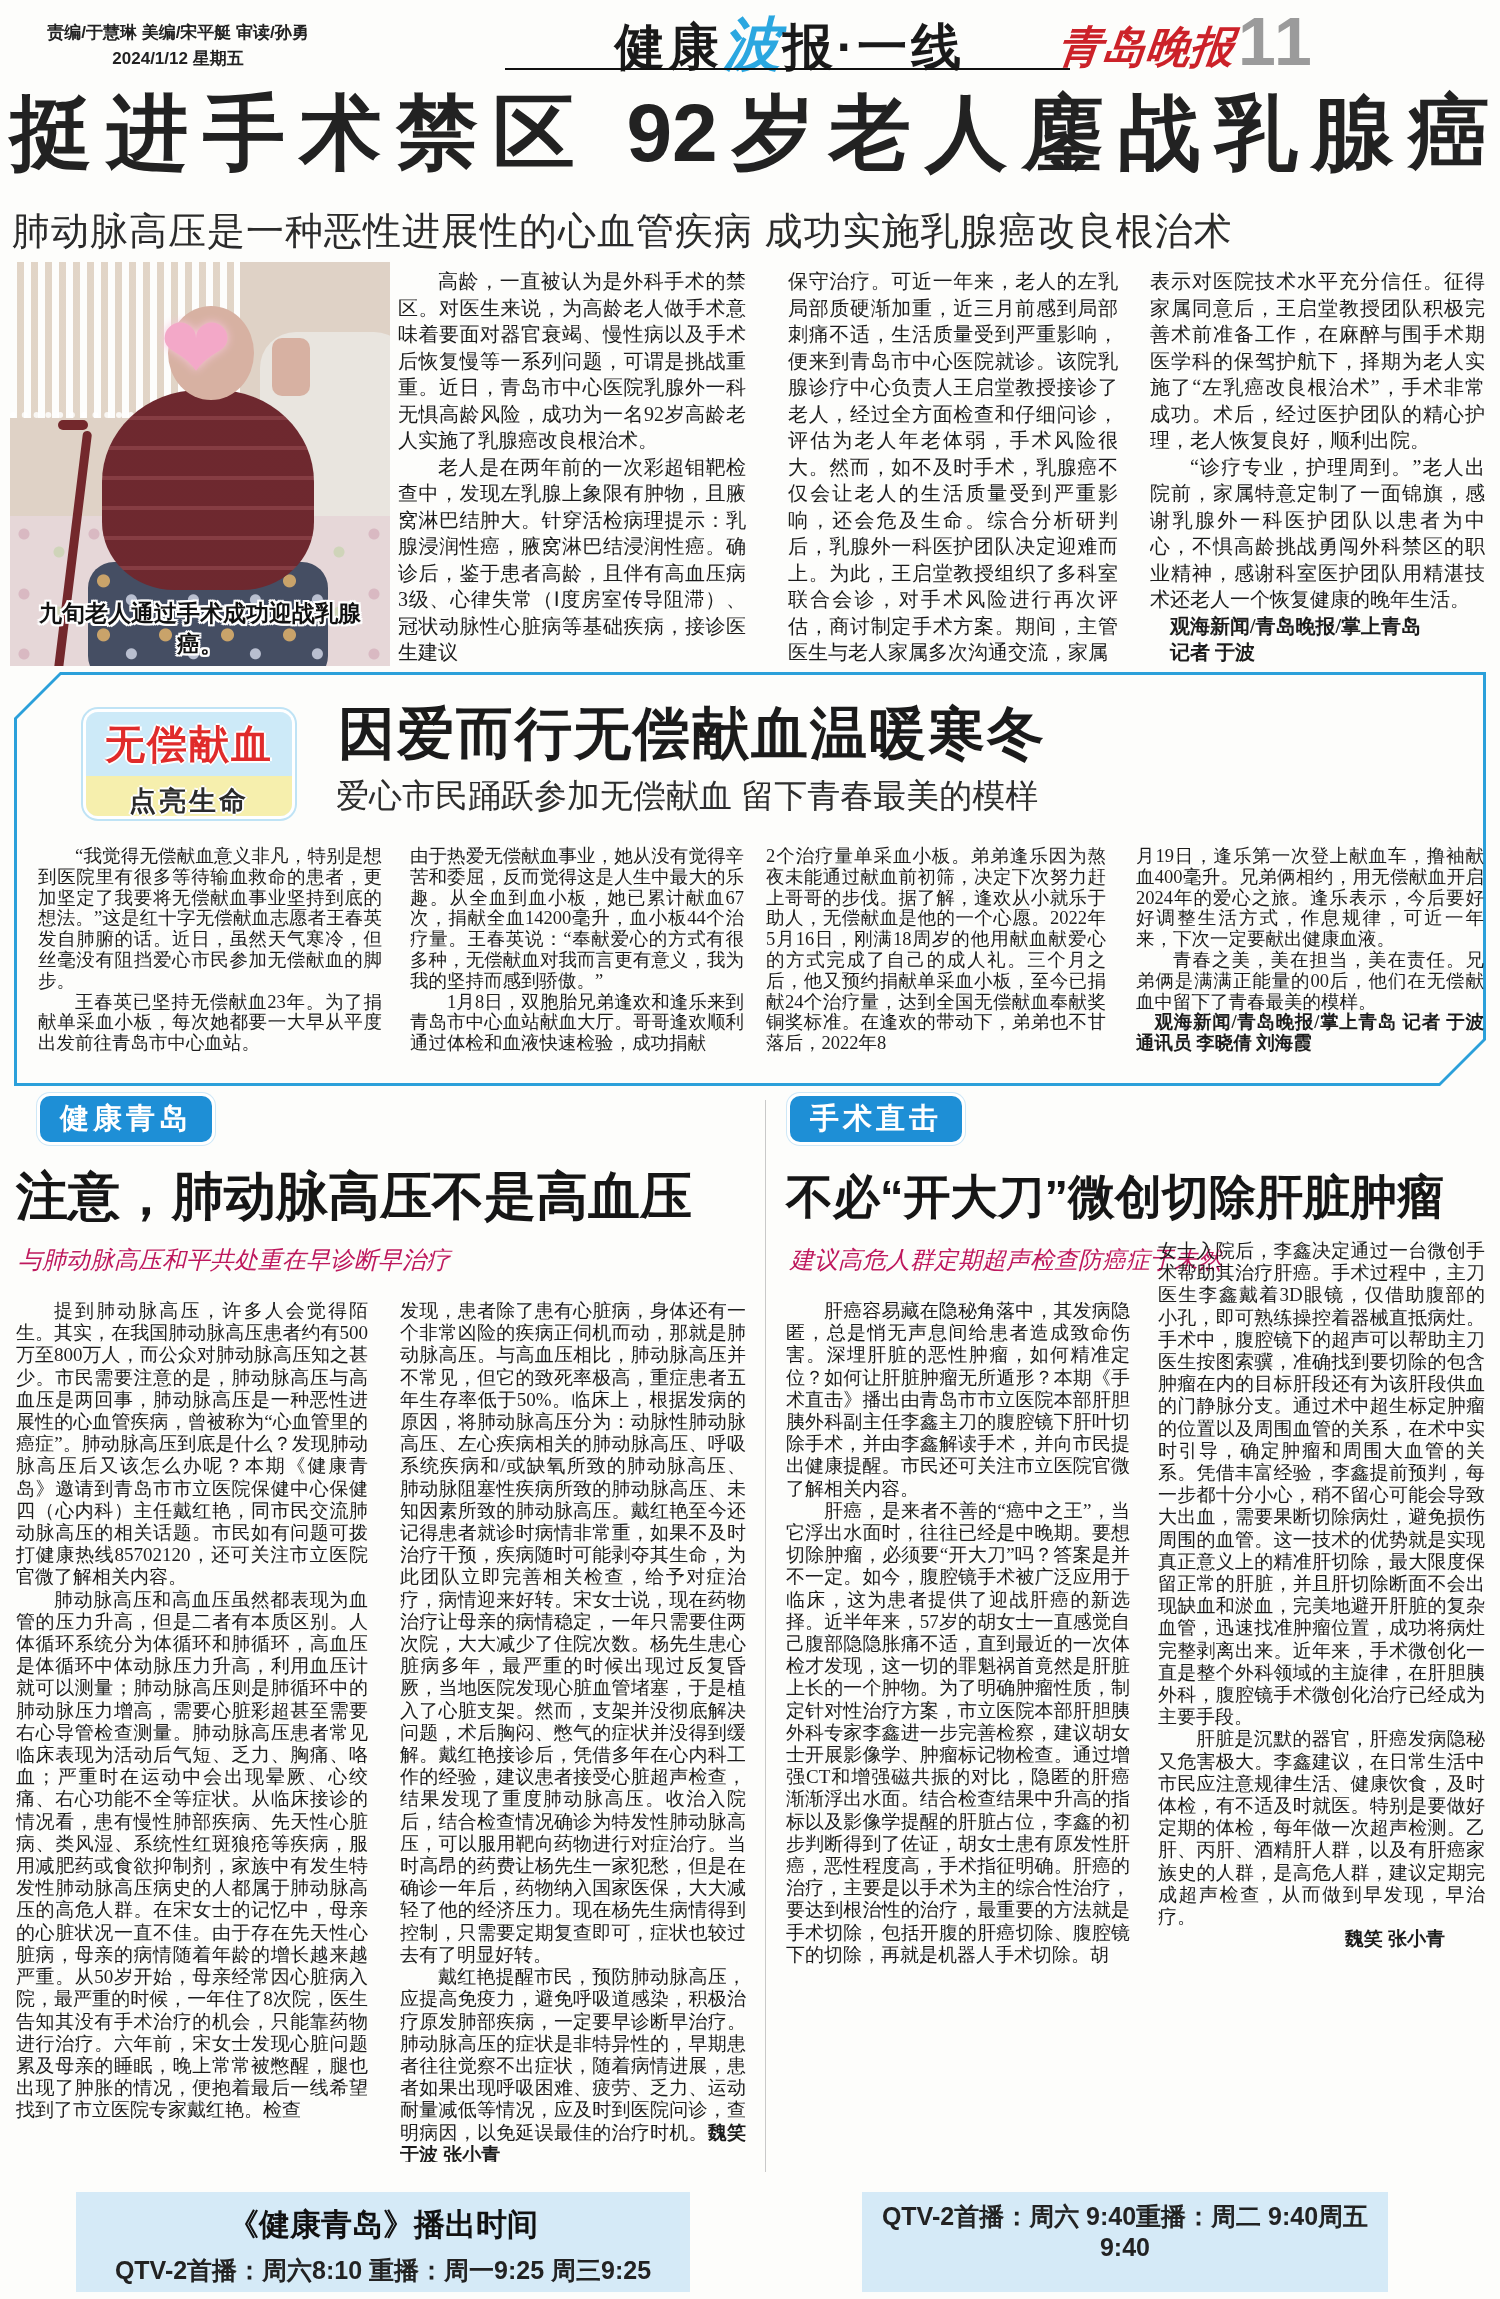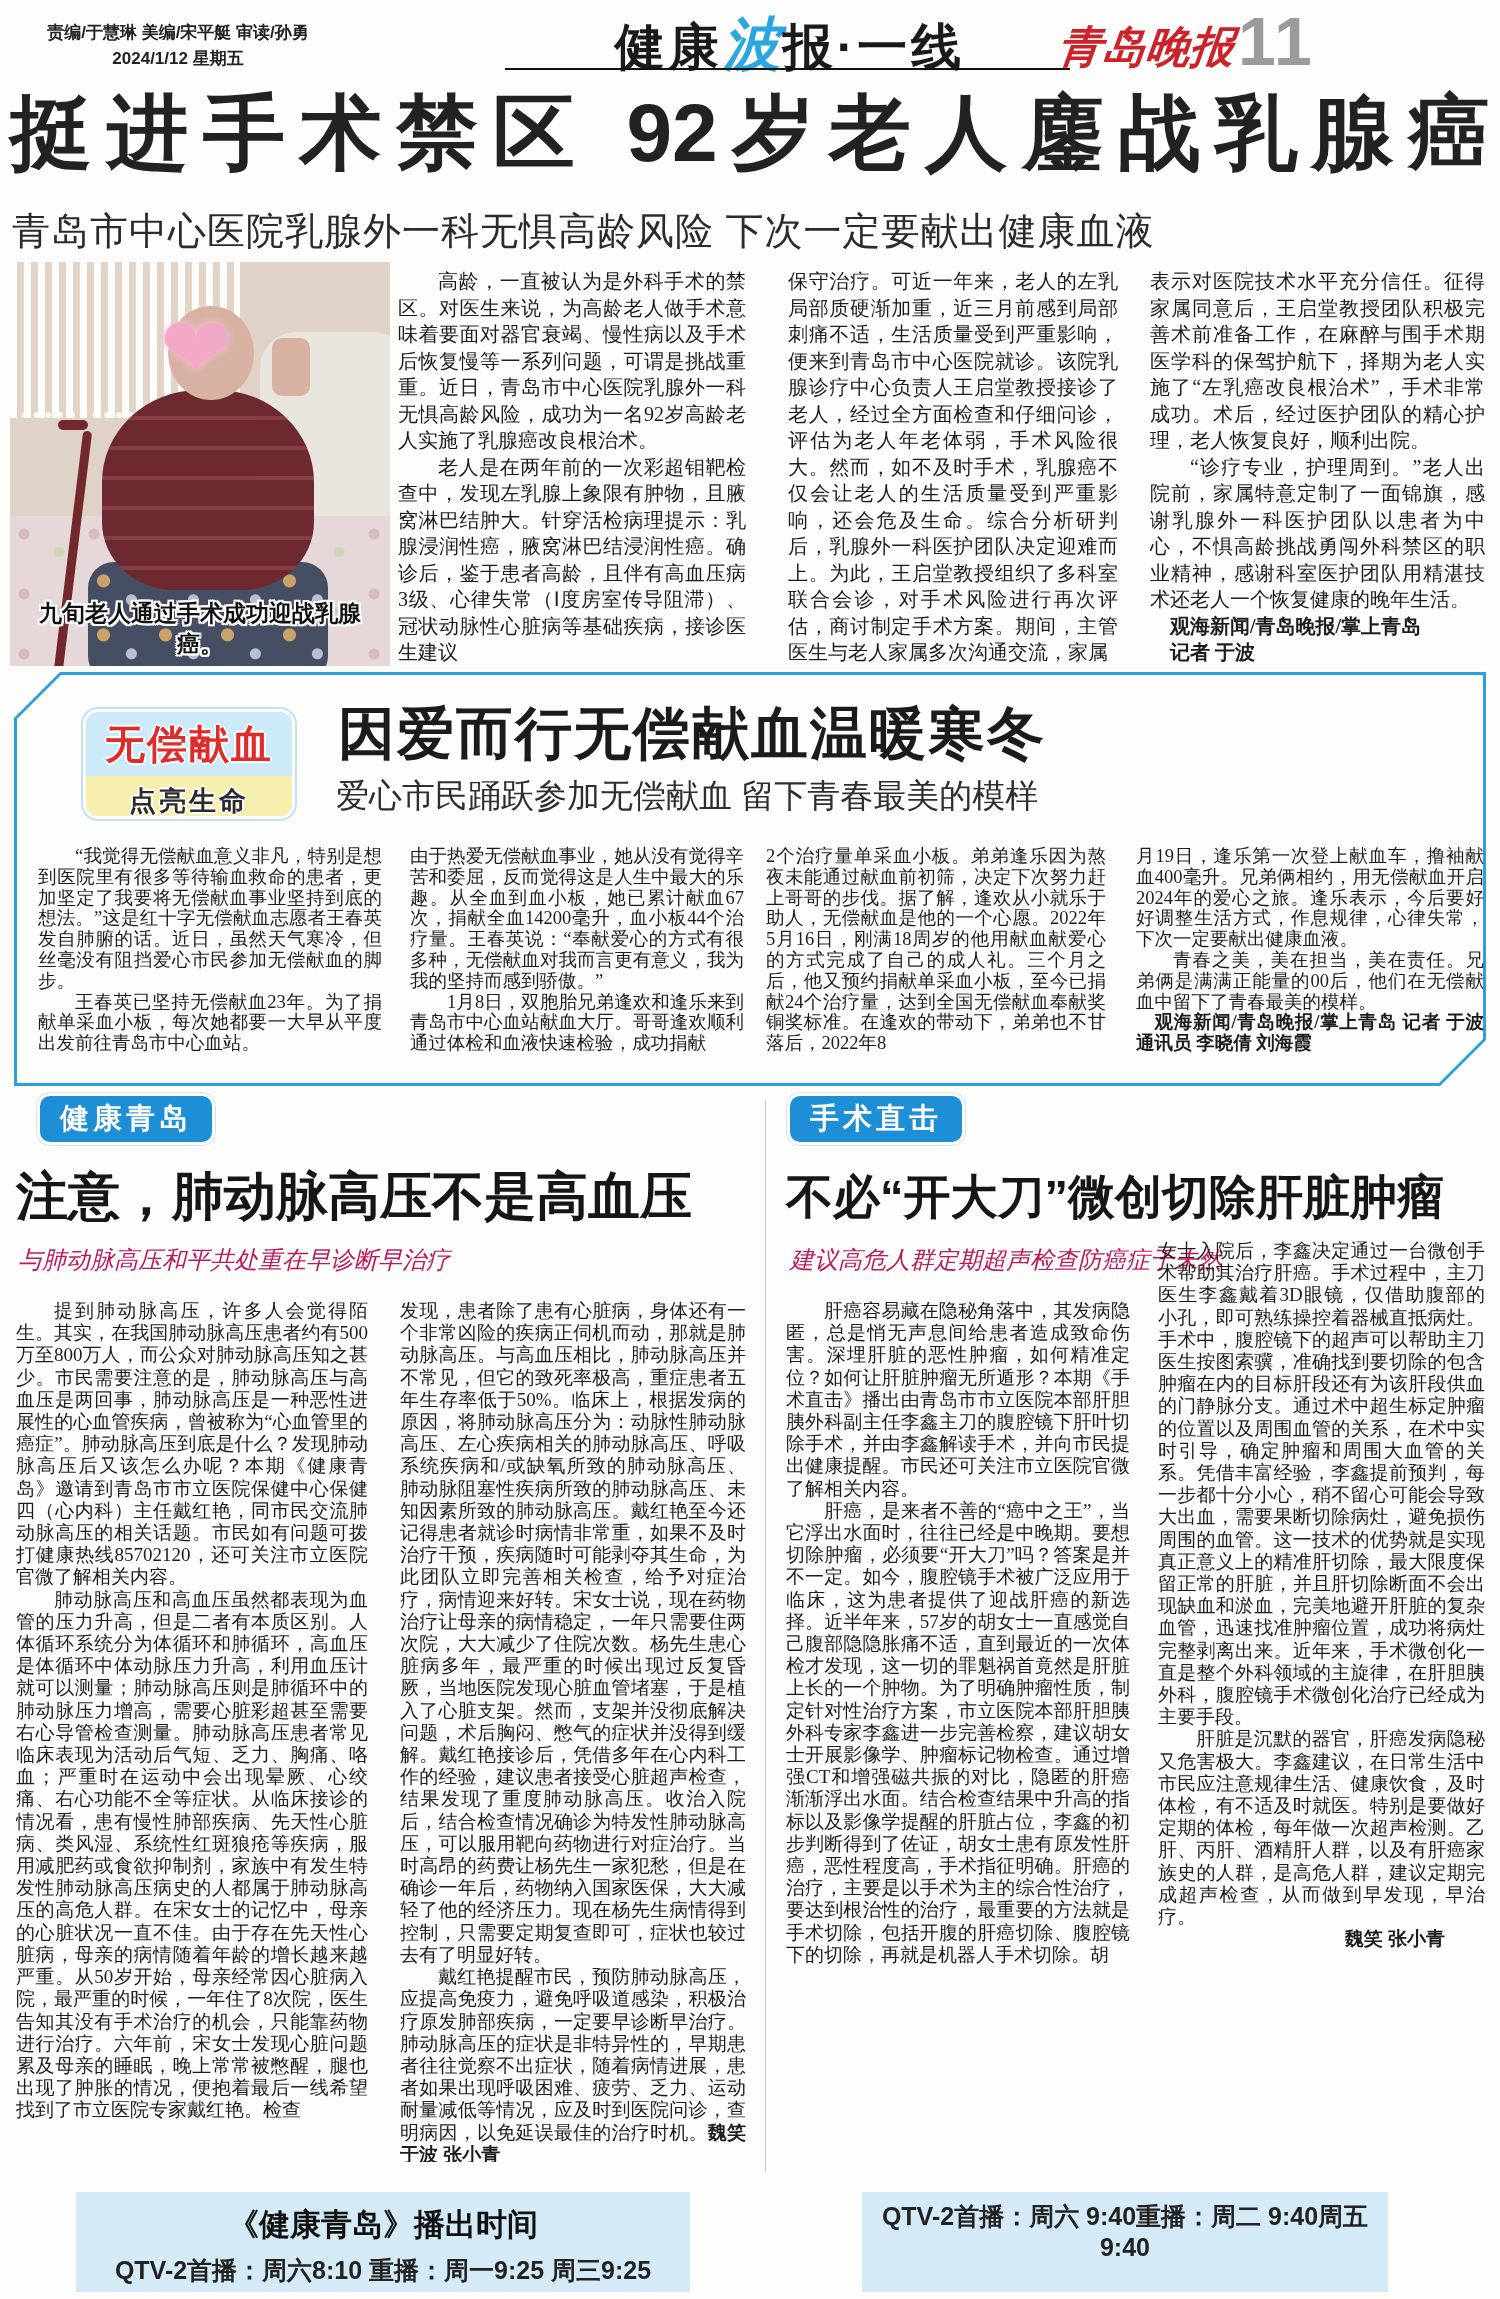--- a/index.html
+++ b/index.html
@@ -96,21 +96,21 @@
     <div>2024/1/12 星期五</div>
   </div>
   <div class="abs section-title">
     <span class="st-black">健康</span><span class="st-blue">波</span><span class="st-black">报·一线</span>
   </div>
   <div class="abs st-rule"></div>
   <div class="abs paper-name">青岛晚报</div>
   <div class="abs page-num">11</div>
 
   <div class="abs main-headline">挺进手术禁区 92岁老人鏖战乳腺癌</div>
-  <div class="abs main-subhead">青岛市中心医院乳腺外一科无惧高龄风险 下次一定要献出健康血液</div>
+  <div class="abs main-subhead">肺动脉高压是一种恶性进展性的心血管疾病 成功实施乳腺癌改良根治术</div>
 
   <div class="abs photo">
     <div class="lace"></div>
     <div class="pillow"></div>
     <div class="floor"></div>
     <div class="pants"></div>
     <div class="jacket"></div>
     <div class="head"></div>
     <div class="heart">❤</div>
     <div class="vhand"></div>
@@ -153,21 +153,21 @@
     </div>
   <div class="col don-body" style="left:410px;top:846px;width:334px;height:232px;">
       <p class="noindent">由于热爱无偿献血事业，她从没有觉得辛苦和委屈，反而觉得这是人生中最大的乐趣。从全血到血小板，她已累计献血67次，捐献全血14200毫升，血小板44个治疗量。王春英说：“奉献爱心的方式有很多种，无偿献血对我而言更有意义，我为我的坚持而感到骄傲。”</p>
       <p>1月8日，双胞胎兄弟逢欢和逢乐来到青岛市中心血站献血大厅。哥哥逢欢顺利通过体检和血液快速检验，成功捐献</p>
     </div>
   <div class="col don-body" style="left:766px;top:846px;width:340px;height:232px;">
       <p class="noindent">2个治疗量单采血小板。弟弟逢乐因为熬夜未能通过献血前初筛，决定下次努力赶上哥哥的步伐。据了解，逢欢从小就乐于助人，无偿献血是他的一个心愿。2022年5月16日，刚满18周岁的他用献血献爱心的方式完成了自己的成人礼。三个月之后，他又预约捐献单采血小板，至今已捐献24个治疗量，达到全国无偿献血奉献奖铜奖标准。在逢欢的带动下，弟弟也不甘落后，2022年8</p>
     </div>
   <div class="col don-body" style="left:1136px;top:846px;width:348px;height:232px;">
     <div>
-        <p class="noindent">月19日，逢乐第一次登上献血车，撸袖献血400毫升。兄弟俩相约，用无偿献血开启2024年的爱心之旅。逢乐表示，今后要好好调整生活方式，作息规律，心律失常，下次一定要献出健康血液。</p>
+        <p class="noindent">月19日，逢乐第一次登上献血车，撸袖献血400毫升。兄弟俩相约，用无偿献血开启2024年的爱心之旅。逢乐表示，今后要好好调整生活方式，作息规律，可近一年来，下次一定要献出健康血液。</p>
         <p>青春之美，美在担当，美在责任。兄弟俩是满满正能量的00后，他们在无偿献血中留下了青春最美的模样。</p>
       </div>
     <p class="byline" style="text-indent:1em;">观海新闻/青岛晚报/掌上青岛 记者 于波 通讯员 李晓倩 刘海霞</p>
   </div>
 
   <div class="abs vdivider"></div>
 
   <div class="abs btm-badge" style="left:22px;top:1096px;margin-left:18px;">健康青岛</div>
   <div class="abs btm-headline" style="left:16px;top:1162px;font-size:52px;">注意，肺动脉高压不是高血压</div>
   <div class="abs btm-subhead" style="left:18px;top:1244px;">与肺动脉高压和平共处重在早诊断早治疗</div>

